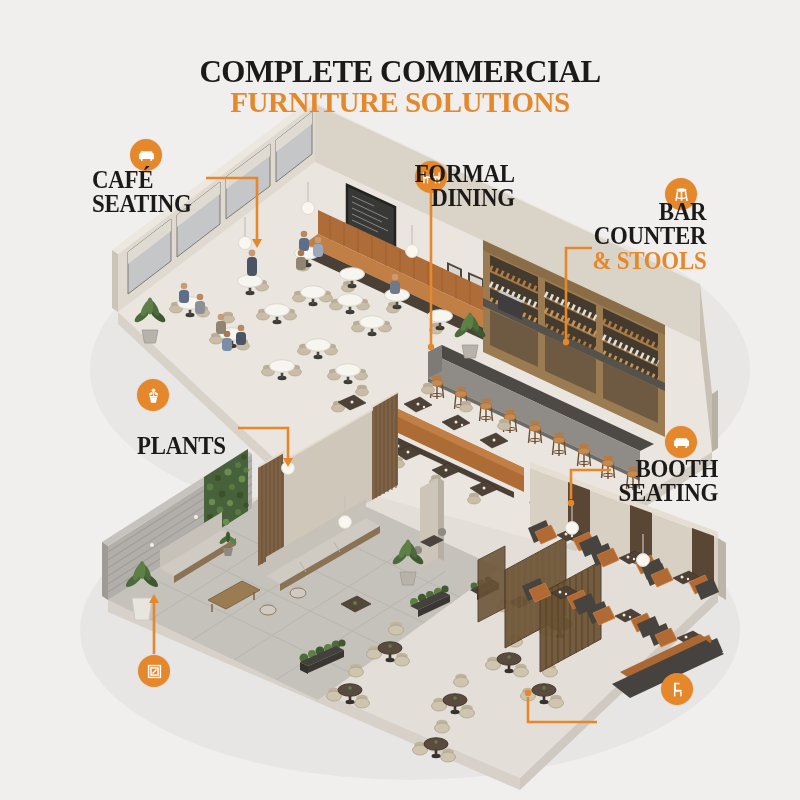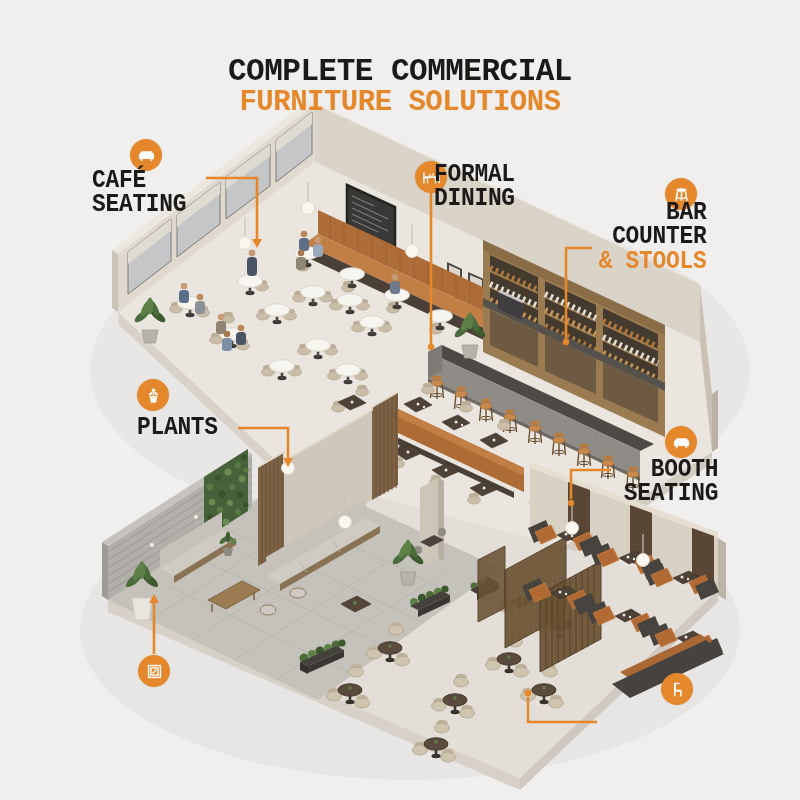--- a/index.html
+++ b/index.html
@@ -1,17 +1,17 @@
 <!DOCTYPE html>
 <html><head>
 <meta charset="utf-8">
 <style>
   html,body{margin:0;padding:0;background:#F0EFED;}
   .canvas{position:relative;width:800px;height:800px;background:#F0EFED;overflow:hidden;
-          font-family:Liberation Mono, monospace;}
+          font-family:Liberation Serif, serif;}
   .scene-svg{position:absolute;left:0;top:0;width:800px;height:800px;}
   .title{position:absolute;top:56px;left:0;width:100%;text-align:center;font-weight:bold;
          color:#1B1A18;line-height:1.02;letter-spacing:-0.5px;}
   .title .t1{display:block;font-size:31px;}
   .title .t2{display:block;font-size:29px;color:#E5872B;}
   .badge{position:absolute;width:32px;height:32px;border-radius:50%;background:#E5872B;
          display:flex;align-items:center;justify-content:center;box-shadow:0 0 0 1px rgba(0,0,0,0.03);}
   .badge svg{width:19px;height:19px;display:block;}
   .lbl{position:absolute;font-weight:bold;color:#1B1A18;}
   .lbl .ln{display:block;font-size:26px;line-height:0.94;letter-spacing:-0.3px;white-space:nowrap;
@@ -700,21 +700,21 @@
 </div>
 <div class="lbl right" style="right:285px;top:162px">
   <span class="ln">FORMAL</span>
   <span class="ln">DINING</span>
 </div>
 <div class="lbl right" style="right:94px;top:200px">
   <span class="ln">BAR</span>
   <span class="ln">COUNTER</span>
   <span class="ln accent">&amp; STOOLS</span>
 </div>
-<div class="lbl" style="left:137px;top:415px">
+<div class="lbl" style="left:137px;top:434px">
   <span class="ln">PLANTS</span>
 </div>
 <div class="lbl right" style="right:82px;top:457px">
   <span class="ln">BOOTH</span>
   <span class="ln">SEATING</span>
 </div>
 
 </div>
 
 </body></html>

